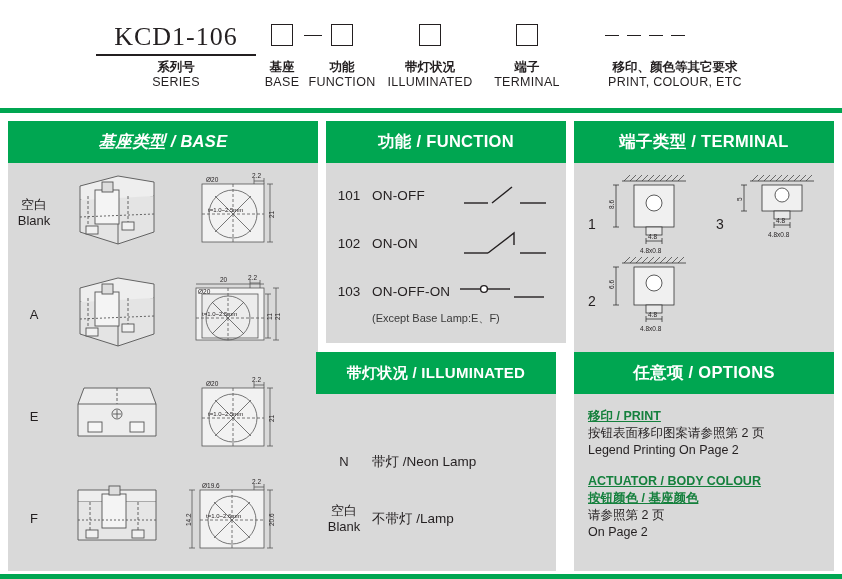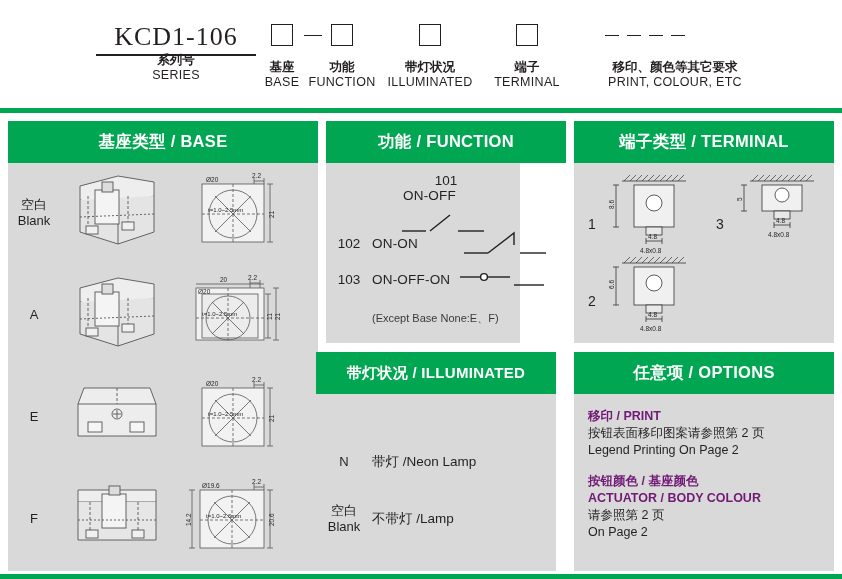--- a/index.html
+++ b/index.html
@@ -48,64 +48,64 @@
   .panel { position:absolute; background:#d9d9d9; }
   .hdr {
     background:#00a651; color:#fff; text-align:center;
     font-size:16.5px; font-weight:bold; letter-spacing:0.3px;
     display:flex; align-items:center; justify-content:center;
   }
   .hdr.small { font-size:15px; }
 
   
   #base-panel { left:8px; top:121px; width:310px; height:450px; }
-  #base-hdr { position:absolute; left:0; top:0; width:310px; height:42px; }
+  #base-hdr { position:absolute; left:0; top:0; width:310px; height:42px;font-style:italic; }
   .base-rows { position:absolute; left:0; top:42px; width:310px; height:408px; }
   .base-row { position:absolute; left:0; width:310px; height:100px; }
   .base-label {
     position:absolute; left:4px; width:44px; top:0; height:100px;
     display:flex; flex-direction:column; align-items:center; justify-content:center;
     font-size:13px; line-height:16px; text-align:center; font-weight:normal;
   }
   .base-pics {
     position:absolute; left:50px; top:4px; width:256px; height:92px;
     background:#d9d9d9;
     display:flex; align-items:center; gap:6px;
   }
 
   
-  #func-panel { left:326px; top:121px; width:194px; height:222px;text-decoration:underline; }
+  #func-panel { left:326px; top:121px; width:240px; height:222px;text-decoration:underline; }
   #func-hdr { position:absolute; left:0; top:0; width:240px; height:42px; }
   .func-row { position:absolute; left:0; width:240px; height:44px; display:flex; align-items:center; }
   .func-code { width:46px; text-align:center; font-size:13.5px; }
   .func-name { width:86px; font-size:13.5px; letter-spacing:0.2px; }
   .func-sym { width:100px; height:40px; position:relative; }
   .func-note { position:absolute; left:46px; font-size:11px; color:#3a3a3a; }
 
   
   #illum-panel { left:316px; top:352px; width:240px; height:219px; }
   #illum-hdr { position:absolute; left:0; top:0; width:240px; height:42px; }
   .illum-row { position:absolute; left:0; width:240px; display:flex; align-items:center; }
   .illum-code {
     width:56px; text-align:center; font-size:13px; line-height:16px;
   }
   .illum-name { font-size:13.5px; }
 
   
-  #term-panel { left:574px; top:121px; width:260px; height:222px; }
+  #term-panel { left:574px; top:121px; width:260px; height:272px; }
   #term-hdr { position:absolute; left:0; top:0; width:260px; height:42px; }
   .term-cell { position:absolute; }
   .term-num { position:absolute; font-size:14px; }
 
   
   #opt-panel { left:574px; top:352px; width:260px; height:219px; }
   #opt-hdr { position:absolute; left:0; top:0; width:260px; height:42px; }
   .opt-body { position:absolute; left:0; top:42px; width:260px; padding:14px 14px 0 14px; }
   .opt-block { margin-bottom:14px; }
-  .opt-block .t { font-size:12.5px; font-weight:bold; color:#701a75; line-height:17px; }
+  .opt-block .t { font-size:12.5px; font-weight:bold; color:#15803d; line-height:17px;text-decoration:underline; }
   .opt-block .l { font-size:12.5px; color:#231f20; line-height:17px; }
 
   .rule-bottom { position:absolute; left:0; top:574px; width:842px; height:5px; background:#00a651; }
 
   svg { display:block; overflow:visible; }
   .dimtxt { font-size:6.5px; font-family:"Liberation Sans", sans-serif; fill:#231f20; }
   .dimtxt2 { font-size:6px; font-family:"Liberation Sans", sans-serif; fill:#231f20; }
 </style>
 </head>
 <body>
@@ -121,21 +121,21 @@
     <div class="sqbox" style="left:331px; top:24px;"></div>
     <div class="sqbox" style="left:419px; top:24px;"></div>
     <div class="sqbox" style="left:516px; top:24px;"></div>
     <div class="dashgroup" style="left:605px; top:35px;">
       <span></span>
         <span></span>
         <span></span>
         <span></span>
     </div>
 
-    <div class="code-sub" style="left:116px; top:53px;">
+    <div class="code-sub" style="left:116px; top:60px;">
       <div class="cn">系列号</div>
       <div class="en">SERIES</div>
     </div>
     <div class="code-sub" style="left:222px; top:60px;text-align:center;">
       <div class="cn">基座</div>
       <div class="en">BASE</div>
     </div>
     <div class="code-sub" style="left:282px; top:60px;">
       <div class="cn">功能</div>
       <div class="en">FUNCTION</div>
@@ -315,21 +315,21 @@
           </svg>
         </div>
       </div>
 
     </div>
   </div>
 
   <div class="panel" id="func-panel">
     <div class="hdr" id="func-hdr">功能 / FUNCTION</div>
 
-    <div class="func-row" style="top:52px;flex-direction:column;">
+    <div class="func-row" style="top:52px;">
       <div class="func-code">101</div>
       <div class="func-name">ON-OFF</div>
       <div class="func-sym">
         <svg width="100" height="40" viewBox="0 0 100 40">
           <g stroke="#231f20" stroke-width="1.4" fill="none">
             <path d="M6 28 L30 28"></path>
             <path d="M34 28 L54 12"></path>
             <path d="M62 28 L88 28"></path>
           </g>
         </svg>
@@ -343,36 +343,36 @@
         <svg width="100" height="40" viewBox="0 0 100 40">
           <g stroke="#231f20" stroke-width="1.4" fill="none">
             <path d="M6 30 L30 30"></path>
             <path d="M30 30 L56 10 L56 22"></path>
             <path d="M62 30 L88 30"></path>
           </g>
         </svg>
       </div>
     </div>
 
-    <div class="func-row" style="top:136px;">
+    <div class="func-row" style="top:148px;">
       <div class="func-code">103</div>
       <div class="func-name">ON-OFF-ON</div>
       <div class="func-sym">
         <svg width="100" height="40" viewBox="0 0 100 40">
           <g stroke="#231f20" stroke-width="1.4" fill="none">
             <path d="M2 18 L22 18"></path>
             <circle cx="26" cy="18" r="3.4" fill="#fff"></circle>
             <path d="M30 18 L52 18"></path>
             <path d="M56 26 L86 26"></path>
           </g>
         </svg>
       </div>
     </div>
 
-    <div class="func-note" style="top:190px;">(Except Base None:E、F)</div>
+    <div class="func-note" style="top:190px;">(Except Base Lamp:E、F)</div>
   </div>
 
   <div class="panel" id="illum-panel">
     <div class="hdr small" id="illum-hdr">带灯状况 / ILLUMINATED</div>
 
     <div class="illum-row" style="top:90px; height:40px;">
       <div class="illum-code">
         <div>N</div>
       </div>
       <div class="illum-name">带灯 /Neon Lamp</div>
@@ -461,22 +461,22 @@
     <div class="hdr" id="opt-hdr">任意项 / OPTIONS</div>
     <div class="opt-body">
 
       <div class="opt-block">
         <div class="t">移印 / PRINT</div>
         <div class="l">按钮表面移印图案请参照第 2 页</div>
         <div class="l">Legend Printing On Page 2</div>
       </div>
 
       <div class="opt-block">
+        <div class="t">ACTUATOR / BODY COLOUR</div>
         <div class="t">按钮颜色 / 基座颜色</div>
-        <div class="t">ACTUATOR / BODY COLOUR</div>
         <div class="l">请参照第 2 页</div>
         <div class="l">On Page 2</div>
       </div>
 
     </div>
   </div>
 
   <div class="rule-bottom"></div>
 </div>
 

